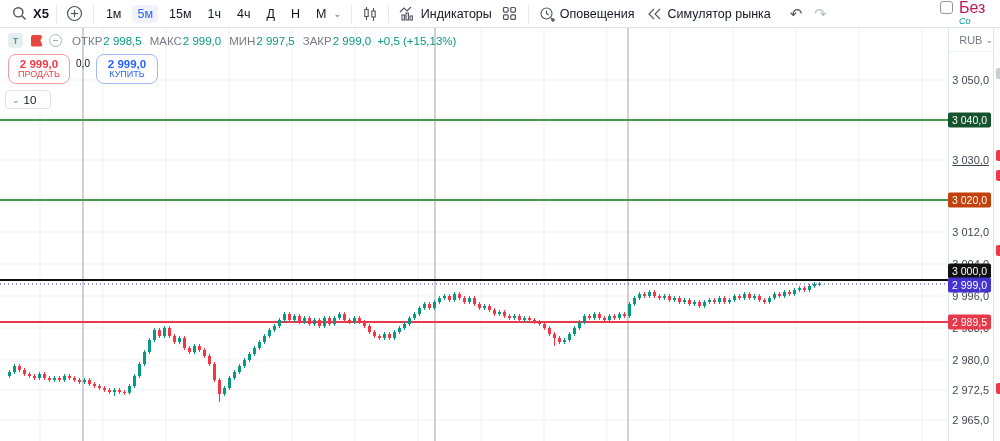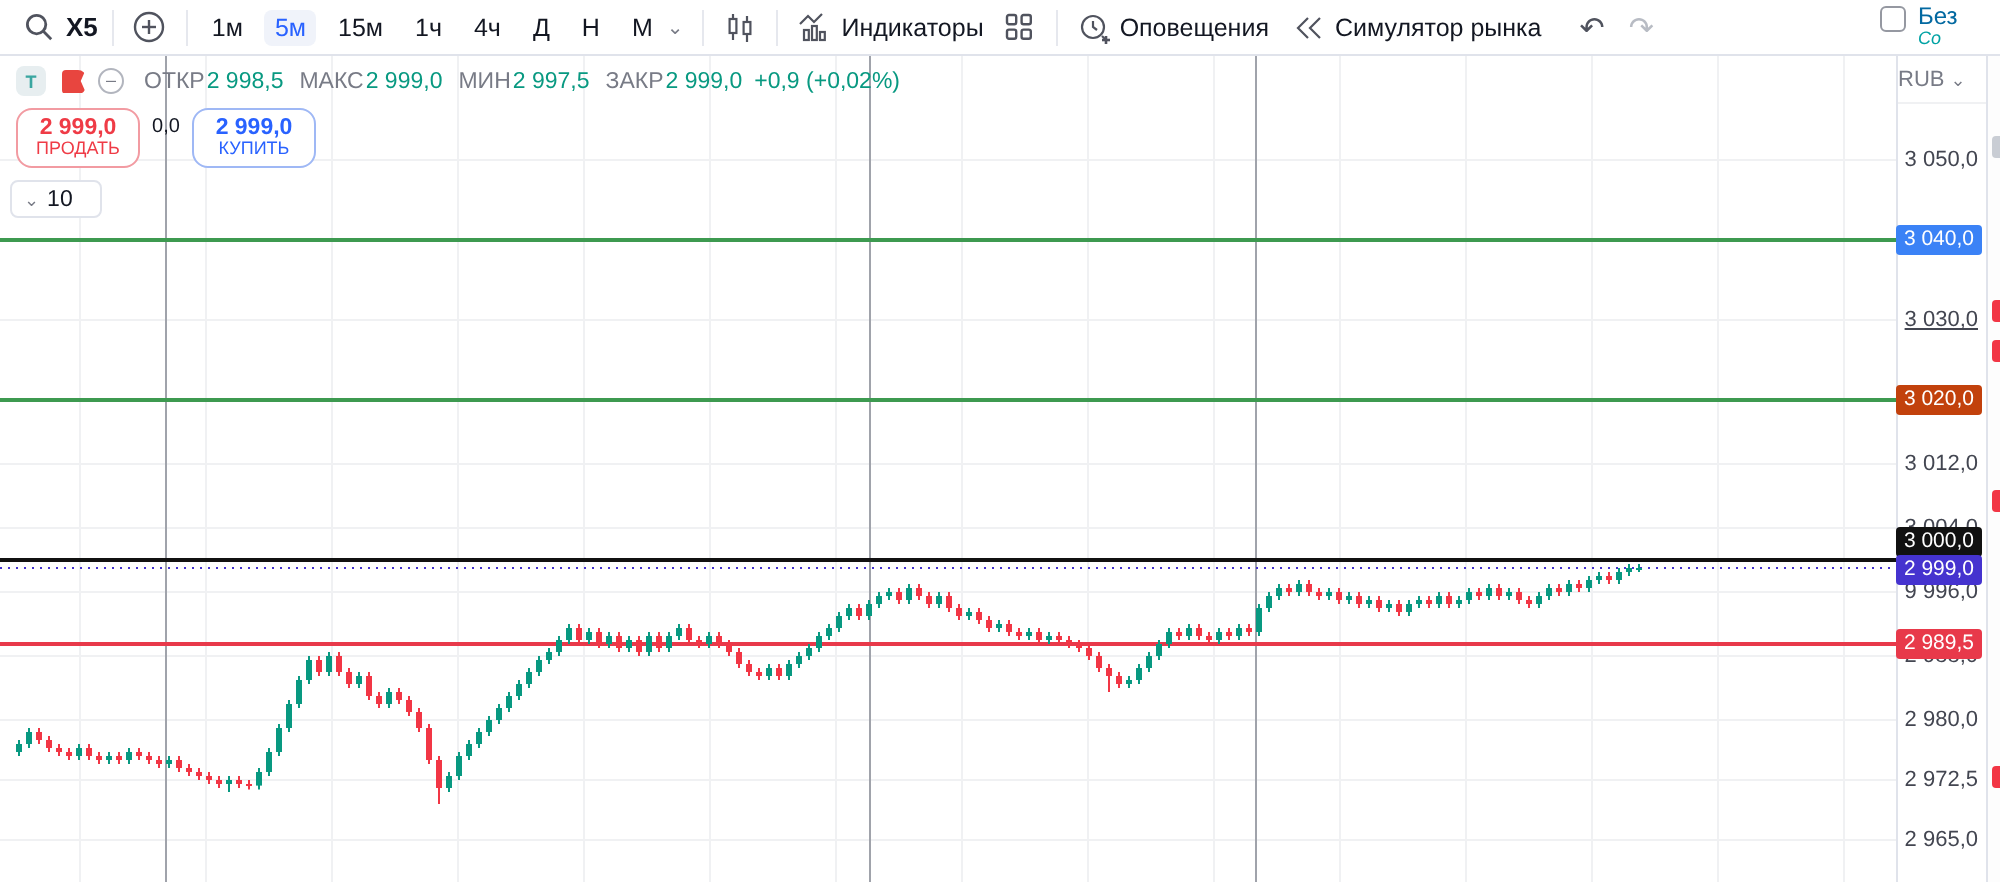--- a/index.html
+++ b/index.html
@@ -19,21 +19,21 @@
   .tf span { padding:2px 5px; border-radius:4px; font-size:12.5px; color:#131722; cursor:pointer; }
   .tf span.active { background:#f0f3fa; color:#2962ff; }
   .tb-btn { display:flex; align-items:center; gap:5px; color:#131722; font-size:12.5px; cursor:pointer; padding:0 3px; white-space:nowrap; }
   .tb-btn svg { color:#50535e; }
   .chev { color:#787b86; font-size:10px; padding:0 2px; cursor:pointer; }
   .undo { color:#50535e; font-size:15px; padding:0 6px; cursor:pointer; }
   .redo { color:#b8bcc4; font-size:15px; padding:0 6px; cursor:pointer; }
   .tb-right { margin-left:auto; display:flex; align-items:flex-start; gap:6px; overflow:hidden; width:52px; flex:0 0 auto; }
   .cbx { width:13px; height:13px; border:1px solid #9598a1; border-radius:3px; margin-top:1px; cursor:pointer; flex:0 0 auto; background:#fff; }
   .cbx-text { display:flex; flex-direction:column; line-height:1.05; }
-  .cbx-label { font-size:12px; color:#0369a1; white-space:nowrap; }
+  .cbx-label { font-size:16px; color:#be185d; white-space:nowrap; }
   .cbx-sub { font-size:9px; color:#00a2a4; white-space:nowrap;font-style:italic; }
 
   
   .chart-wrap { position:absolute; left:0; top:28px; width:1000px; height:413px; background:#fff; }
   #chart-svg { position:absolute; left:0; top:0; }
 
   
   .legend { position:absolute; left:8px; top:5px; display:flex; align-items:center; gap:6px; z-index:20; white-space:nowrap; }
   .inst-logo { width:15px; height:15px; border-radius:4px; background:#e7eef0; color:#3aa6a0; font-size:9px; font-weight:bold;
     display:flex; align-items:center; justify-content:center; }
@@ -56,21 +56,21 @@
   .t-price { font-size:11.5px; font-weight:bold; }
   .t-label { font-size:9px; }
   .spread { width:26px; text-align:center; font-size:10px; color:#131722; margin-top:4px; }
   .qty { position:absolute; left:5px; top:62px; width:46px; height:19px; border:1px solid #e0e3eb; border-radius:4px;
     background:#fff; display:flex; align-items:center; gap:4px; padding:0 6px; font-size:11.5px; color:#131722;
     z-index:20; cursor:pointer; }
   .qty .chv { color:#787b86; font-size:9px; }
 
   
   .price-axis { position:absolute; left:948px; top:0; width:45px; height:413px; border-left:1px solid #e0e3eb; background:#fff; z-index:10; }
-  .axis-head { display:flex; align-items:center; justify-content:flex-start; gap:3px; height:24px; font-size:11px;
+  .axis-head { display:flex; align-items:center; justify-content:flex-end; gap:3px; height:24px; font-size:11px;
     color:#787b86; border-bottom:1px solid #f0f1f3; cursor:pointer; }
   .tick { position:absolute; right:4px; font-size:11px; color:#434651; transform:translateY(-50%); white-space:nowrap; }
   .plabel { position:absolute; right:2px; transform:translateY(-50%); font-size:10.5px; color:#fff;
     padding:1px 4px 2px 4px; border-radius:2px; white-space:nowrap; cursor:pointer; z-index:5; }
 
   
   .strip { position:absolute; left:993px; top:0; width:7px; height:413px; background:#fdfdfd; border-left:1px solid #e0e3eb; z-index:12; }
   .frag { position:absolute; left:2px; width:5px; height:11px; border-radius:2px 0 0 2px; }
 </style>
 </head>
@@ -529,21 +529,21 @@
     <div class="legend">
       <span class="inst-logo">Т</span>
       <span class="x5-logo"></span>
       <span class="collapse-btn">–</span>
       <span class="ohlc" id="ohlc">
           <span><span class="lbl">ОТКР</span><span class="val">2 998,5</span></span>
           <span><span class="lbl">МАКС</span><span class="val">2 999,0</span></span>
           <span><span class="lbl">МИН</span><span class="val">2 997,5</span></span>
           <span><span class="lbl">ЗАКР</span><span class="val">2 999,0</span></span>
         </span>
-      <span class="change">+0,9 (+0,02%)</span>
+      <span class="change">+0,5 (+15,13%)</span>
     </div>
 
     <div class="trade">
       <div class="t-btn t-sell">
         <span class="t-price">2 999,0</span>
         <span class="t-label">ПРОДАТЬ</span>
       </div>
       <div class="spread">0,0</div>
       <div class="t-btn t-buy">
         <span class="t-price">2 999,0</span>
@@ -563,21 +563,21 @@
       </div>
     <div class="tick" style="top: 52px;">3 050,0</div>
         <div class="tick" style="top: 132px; text-decoration: underline;">3 030,0</div>
         <div class="tick" style="top: 204px;">3 012,0</div>
         <div class="tick" style="top: 236px;">3 004,0</div>
         <div class="tick" style="top: 268px;">9 996,0</div>
         <div class="tick" style="top: 300px;">2 988,0</div>
         <div class="tick" style="top: 332px;">2 980,0</div>
         <div class="tick" style="top: 362px;">2 972,5</div>
         <div class="tick" style="top: 392px;">2 965,0</div>
-        <div class="plabel" style="top: 92px; background: #3b82f6; text-align: right;">3 040,0</div>
+        <div class="plabel" style="top: 92px; background: #14532d; text-align: right;">3 040,0</div>
         <div class="plabel" style="top: 172px; background: #c2410c;">3 020,0</div>
         <div class="plabel" style="top: 243px; background: rgb(17, 17, 17);">3 000,0</div>
         <div class="plabel" style="top: 257px; background: rgb(69, 51, 207);">2 999,0</div>
         <div class="plabel" style="top: 294px; background: rgb(232, 57, 74);">2 989,5</div>
       </div>
 
     <div class="strip" id="right-strip">
         <div class="frag" style="top: 40px; background: rgb(201, 205, 212);"></div>
         <div class="frag" style="top: 122px; background: rgb(242, 54, 69);"></div>
         <div class="frag" style="top: 142px; background: rgb(242, 54, 69);"></div>

